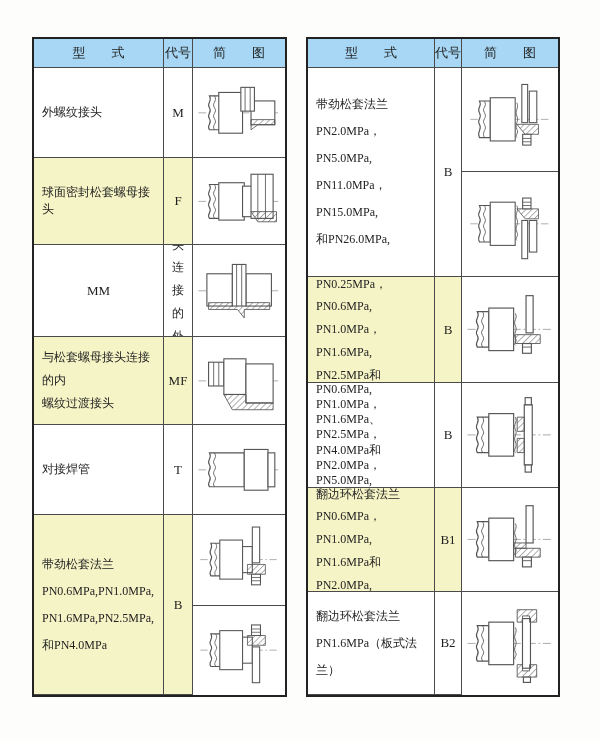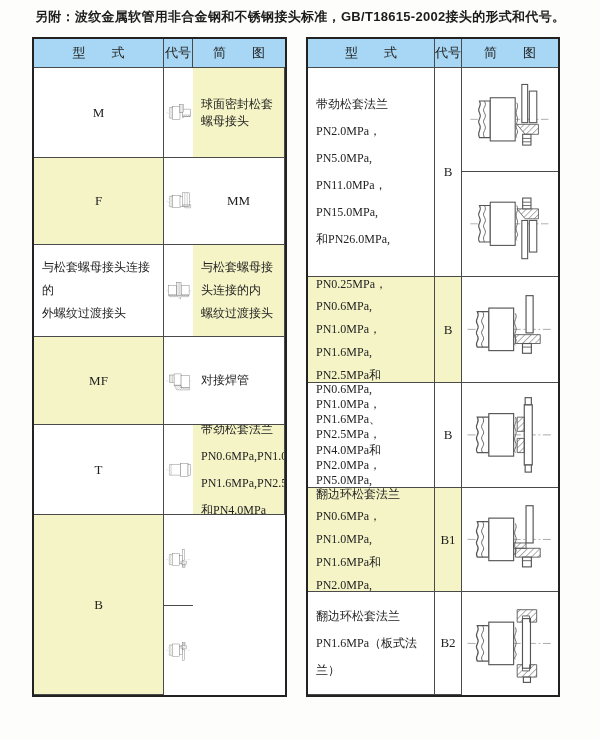--- a/index.html
+++ b/index.html
@@ -44,29 +44,29 @@
 <div class="page">
 
   <svg class="hiddefs" aria-hidden="true">
     <defs>
       <pattern id="hatch" width="5" height="5" patternUnits="userSpaceOnUse" patternTransform="rotate(45)">
         <line x1="0" y1="0" x2="0" y2="5" stroke="#555" stroke-width="1.1"></line>
       </pattern>
     </defs>
   </svg>
 
-  <div class="title">另附：波纹金属软管用非合金钢和不锈钢接头标准，GB/T18615-2002接头的形式和代号。</div>
 
   <div class="tables">
 
     <div class="tbl left">
       <div class="c hd">型　　式</div>
       <div class="c hd">代号</div>
       <div class="c hd nr">简　　图</div>
 
+      <div class="c typ">外螺纹接头</div>
       <div class="c cod">M</div>
       <div class="c dia nr">
         <svg viewBox="0 0 104 92">
           <line class="cl" x1="4" y1="46" x2="100" y2="46"></line>
           <path class="p" d="M30 26 H17 C21 33 13 34 17 40 C21 46 13 47 17 53 C21 59 13 60 17 66 H30 Z"></path>
           <path class="w" d="M23 26 C27 33 19 34 23 40 C27 46 19 47 23 53 C27 59 19 60 23 66"></path>
           <rect class="p" x="28" y="22" width="28" height="48"></rect>
           <rect class="p" x="66" y="32" width="28" height="28"></rect>
           <path class="h" d="M66 54 H94 V60 H74 L66 66 Z"></path>
           <rect class="p" x="54" y="16" width="16" height="28"></rect>

